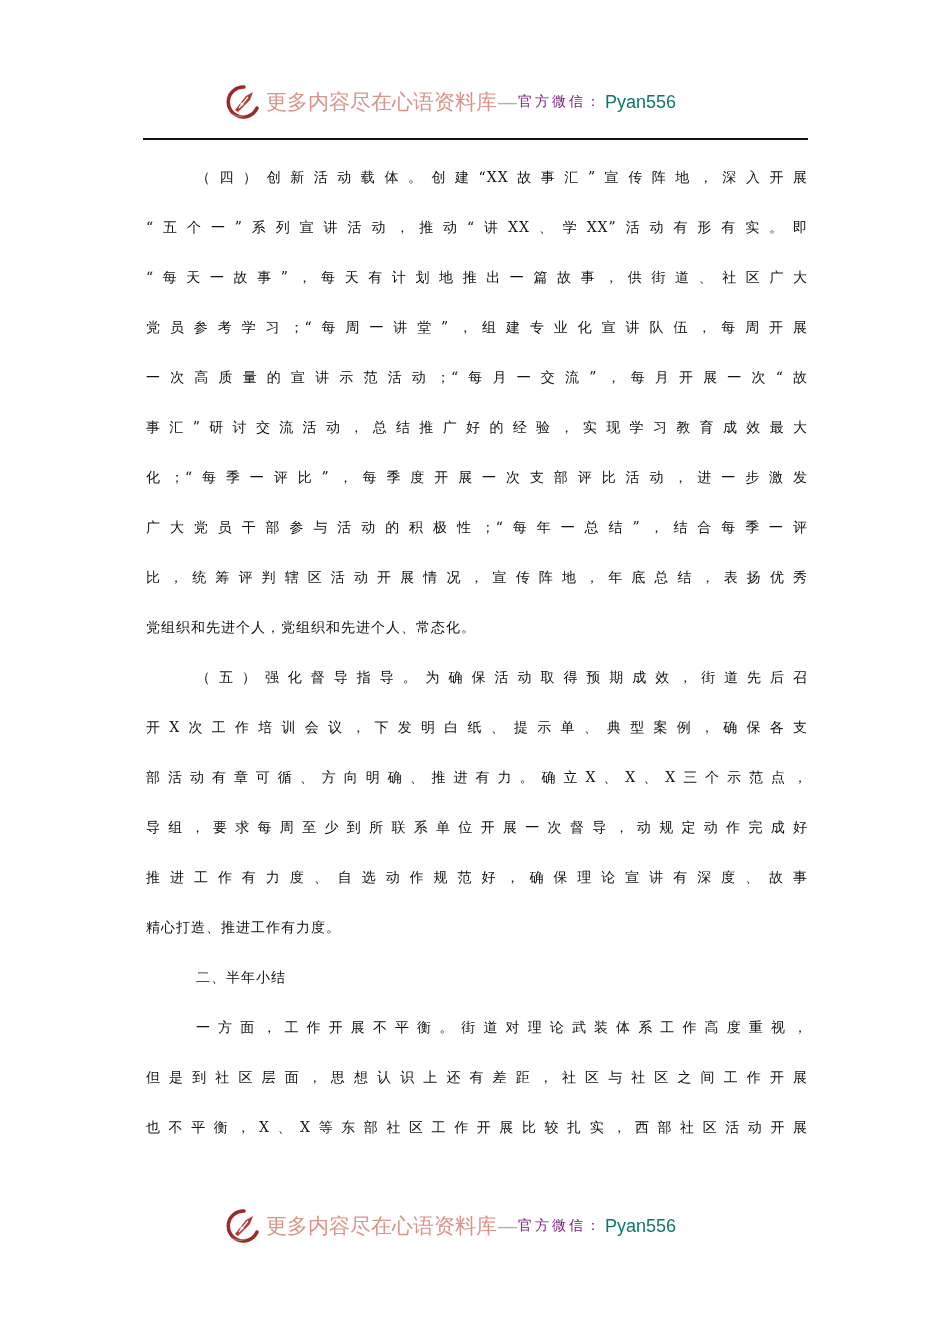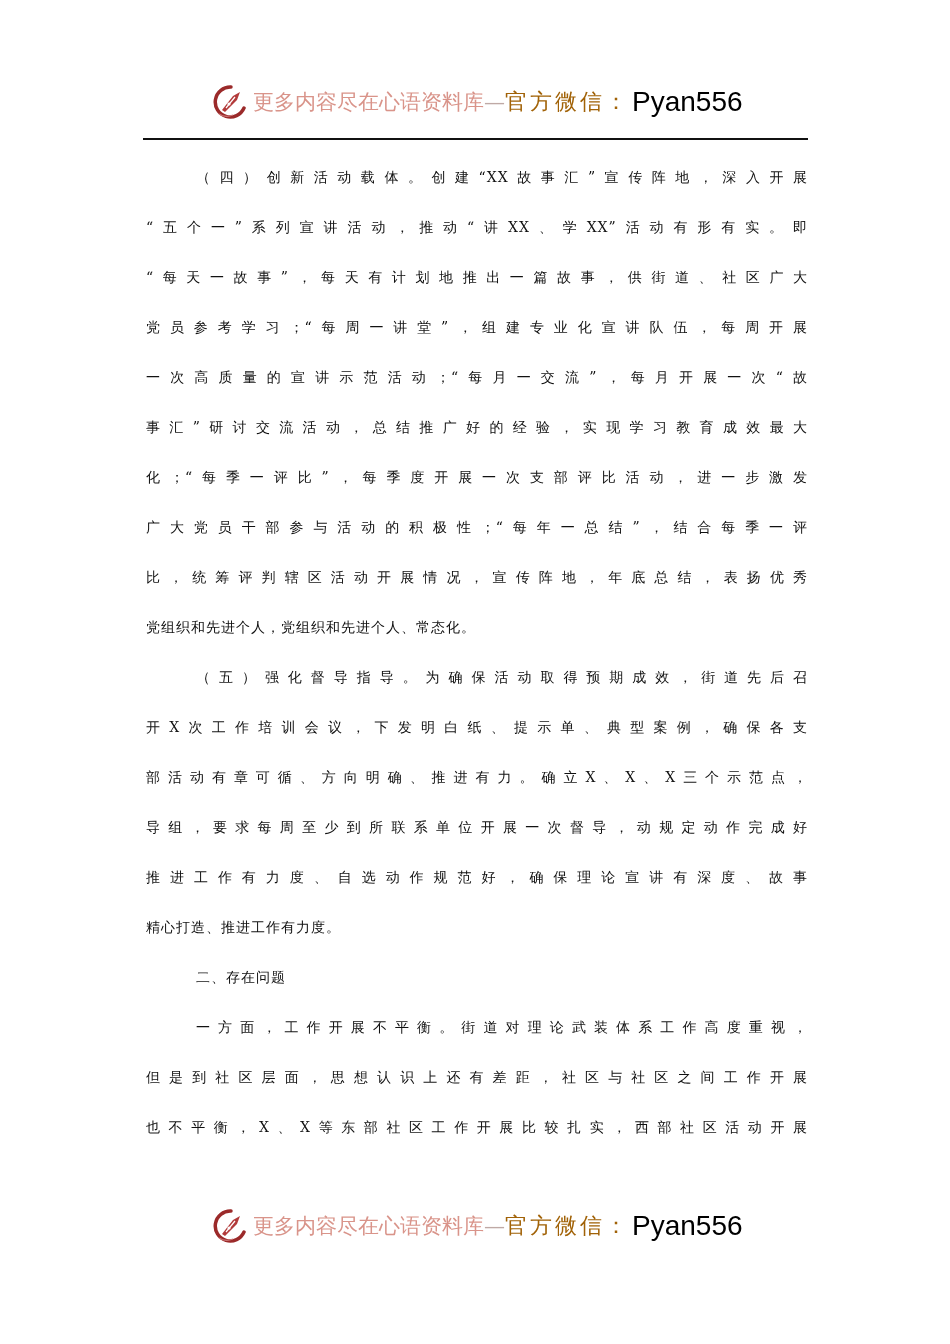--- a/index.html
+++ b/index.html
@@ -1,25 +1,25 @@
 <!DOCTYPE html>
 <html><head>
 <meta charset="utf-8">
 <style>
   html, body { margin: 0; padding: 0; background: #ffffff; }
   body { width: 950px; height: 1344px; position: relative; overflow: hidden;
          font-family: "DejaVu Serif", "Liberation Serif", serif; color: #111; }
-  .watermark { position: absolute; left: 213px; height: 40px; display: flex; align-items: center; white-space: nowrap; }
+  .watermark { position: absolute; left: 226px; height: 40px; display: flex; align-items: center; white-space: nowrap; }
   .watermark.top { top: 82px; }
   .watermark.bottom { top: 1206px; }
   .wm-logo { width: 36px; height: 36px; margin-right: 4px; }
   .wm-main { font-size: 21px; color: #d9948a; letter-spacing: 0px; font-family: "DejaVu Serif", serif; }
   .wm-dash { font-size: 21px; color: #bfa9a5; }
-  .wm-official { font-size: 22px; color: #a16207; letter-spacing: 3px; font-family: "DejaVu Serif", serif; }
-  .wm-id { font-size: 28px; color: #000000; font-family: "Liberation Sans", sans-serif; margin-left: 2px; }
+  .wm-official { font-size: 14px; color: #701a75; letter-spacing: 3px; font-family: "DejaVu Serif", serif; }
+  .wm-id { font-size: 18px; color: #0f766e; font-family: "Liberation Sans", sans-serif; margin-left: 2px; }
   .rule { position: absolute; left: 143px; top: 138px; width: 665px; height: 2px; background: #111; }
   .content { position: absolute; left: 146px; top: 152px; width: 662px; }
   .line { height: 50px; line-height: 50px; font-size: 14px; white-space: nowrap;
           text-align: justify; text-align-last: justify; letter-spacing: 1px; }
   .line.last { text-align-last: left; }
   .line.indent { padding-left: 50px; }
   .line.heading { text-align-last: left; }
 </style>
 </head>
 <body>
@@ -57,21 +57,21 @@
 
   <div>
     <div class="line indent">（五）强化督导指导。为确保活动取得预期成效，街道先后召</div>
     <div class="line">开X次工作培训会议，下发明白纸、提示单、典型案例，确保各支</div>
     <div class="line">部活动有章可循、方向明确、推进有力。确立X、X、X三个示范点，</div>
     <div class="line">导组，要求每周至少到所联系单位开展一次督导，动规定动作完成好</div>
     <div class="line">推进工作有力度、自选动作规范好，确保理论宣讲有深度、故事</div>
     <div class="line last">精心打造、推进工作有力度。</div>
   </div>
 
-  <div class="line indent heading">二、存在问题</div>
+  <div class="line indent heading">二、半年小结</div>
 
   <div>
     <div class="line indent">一方面，工作开展不平衡。街道对理论武装体系工作高度重视，</div>
     <div class="line">但是到社区层面，思想认识上还有差距，社区与社区之间工作开展</div>
     <div class="line">也不平衡，X、X等东部社区工作开展比较扎实，西部社区活动开展</div>
   </div>
 </div>
 
 <div class="watermark bottom">
   <svg class="wm-logo" viewBox="0 0 36 36">

